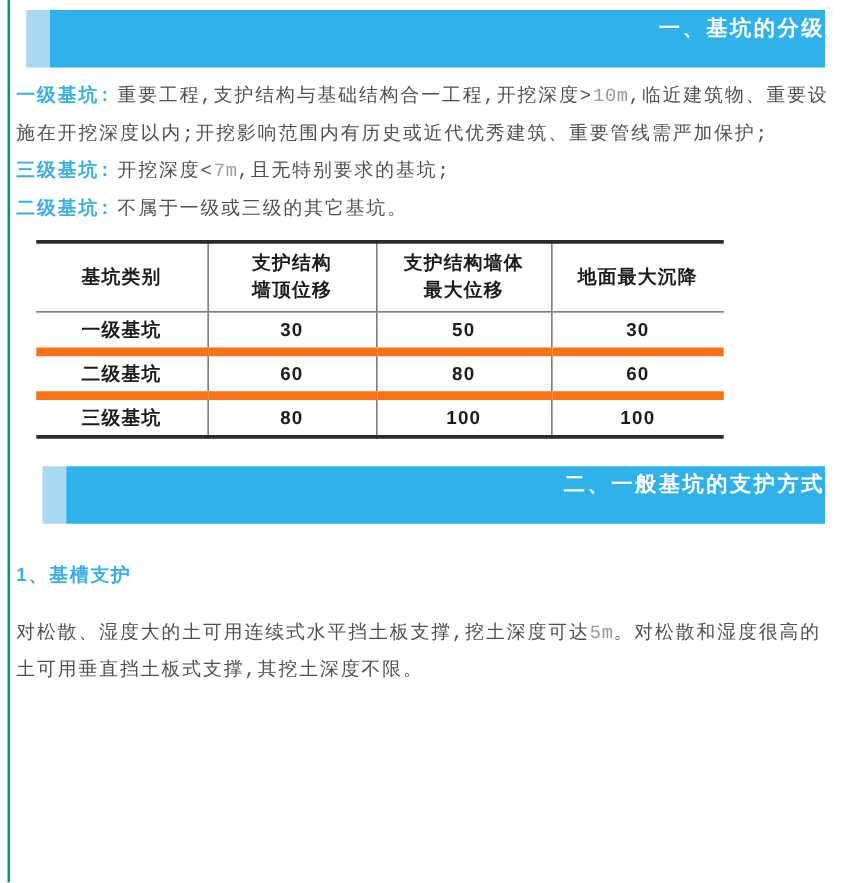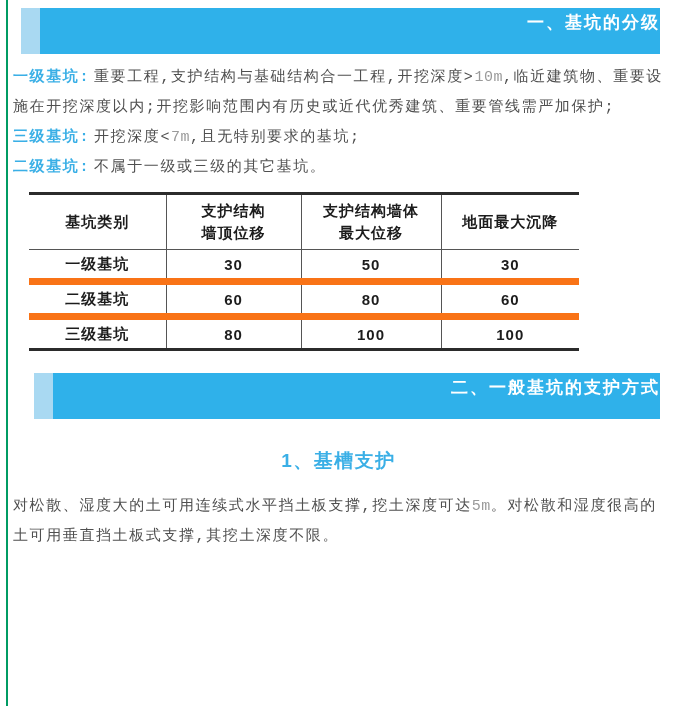--- a/index.html
+++ b/index.html
@@ -47,21 +47,21 @@
     line-height:22px; letter-spacing:1px; border-bottom:1px solid #555;
   }
   table.monitor tbody td {
     height:28px; font-weight:bold; border-bottom:7px solid #f97316; letter-spacing:1px;
   }
   table.monitor tbody tr:last-child td { border-bottom:none; }
 
   .section2-gap { margin-top:22px;margin-left:21px; }
   .subtitle {
     margin:30px 0 0 0; color:#3aafe6; font-weight:bold;
-    font-size:19px; letter-spacing:1.5px; line-height:24px;text-align:center;
+    font-size:15px; letter-spacing:1.5px; line-height:24px;
   }
   .para.after-sub { margin-top:5px; }
   .para.last { margin-top:19px; }
 </style>
 </head>
 <body>
 
 <div class="green-rule"></div>
 
 <div class="content">

